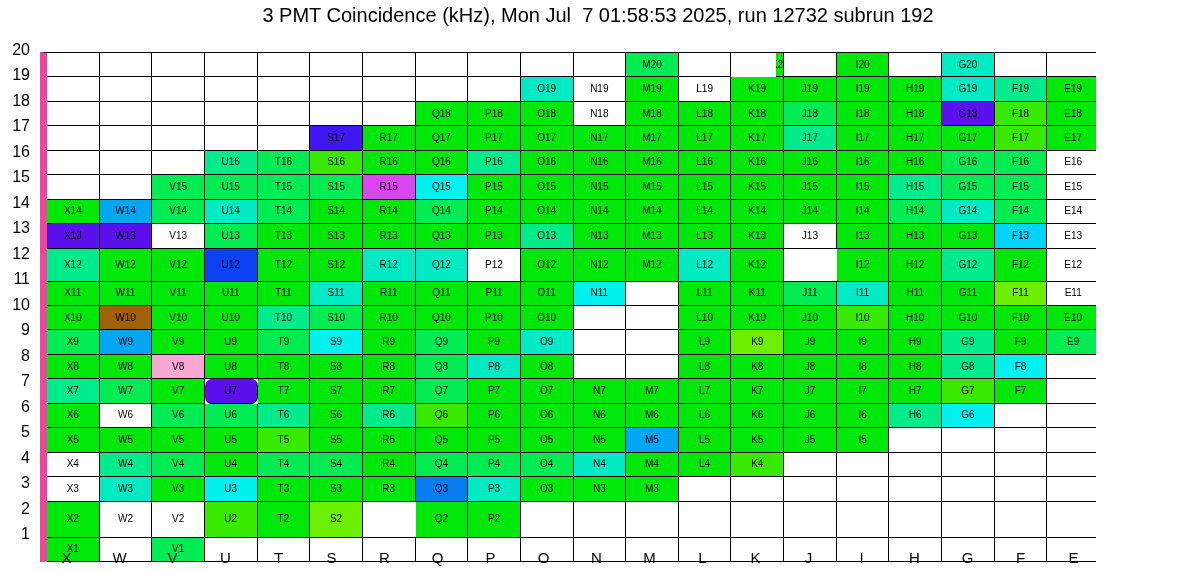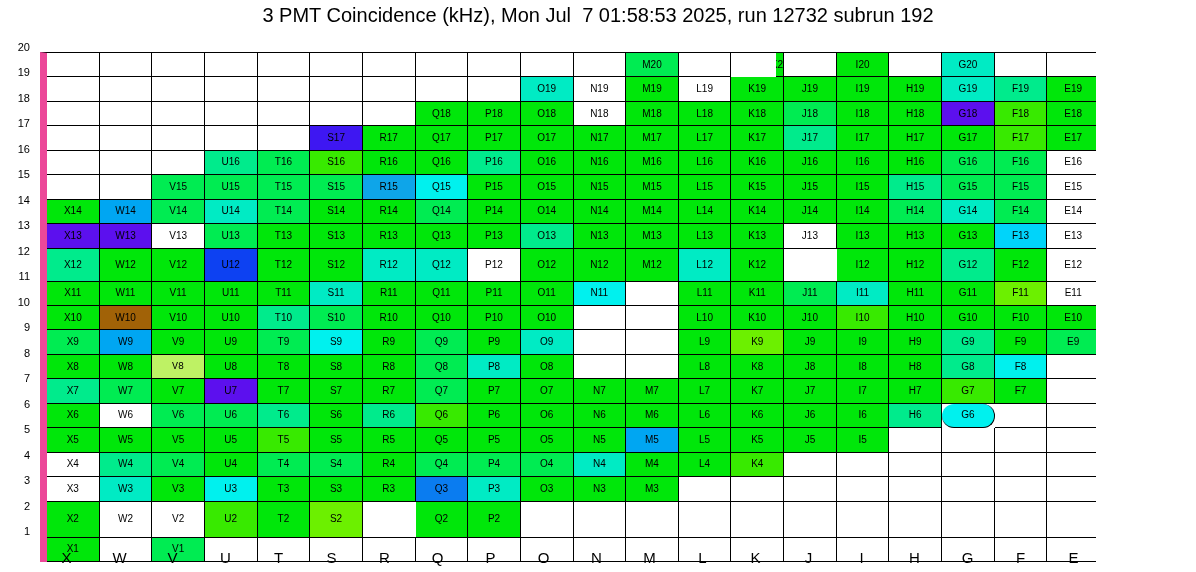--- a/index.html
+++ b/index.html
@@ -18,21 +18,21 @@
     background:#fff;
   }
   .cell{
     border-right:1px solid #000;border-bottom:1px solid #000;
     display:flex;align-items:center;justify-content:center;
     font-size:10px;line-height:10px;color:#000;overflow:hidden;
   }
   #row-labels{position:absolute;left:0;top:35px;width:34px;height:510px;}
   .row-label{
     position:absolute;left:0;width:34px;text-align:right;padding-right:4px;
-    box-sizing:border-box;font-size:11px;
+    box-sizing:border-box;font-size:16px;
   }
   #col-labels{position:absolute;left:40px;top:549px;width:1060px;height:20px;}
   .col-label{
     position:absolute;top:0;width:53px;text-align:center;font-size:15px;
   }
   #colorbar{
     position:absolute;left:1106px;top:33px;width:56px;height:512px;
     border:1px solid #000;box-sizing:border-box;display:flex;flex-direction:column;
   }
   .cb-seg{width:100%;flex:1 1 auto;}
@@ -171,21 +171,21 @@
       <div class="cell" style="background: rgb(0, 231, 10);">H16</div>
       <div class="cell" style="background: rgb(0, 236, 82);">G16</div>
       <div class="cell" style="background: rgb(0, 236, 82);">F16</div>
       <div class="cell" style="background: rgb(255, 255, 255);">E16</div>
       <div class="cell"></div>
       <div class="cell"></div>
       <div class="cell" style="background: rgb(0, 236, 82);">V15</div>
       <div class="cell" style="background: rgb(0, 236, 82);">U15</div>
       <div class="cell" style="background: rgb(0, 236, 82);">T15</div>
       <div class="cell" style="background: rgb(0, 236, 82);">S15</div>
-      <div class="cell" style="background: #0ea5e9;">R15</div>
+      <div class="cell" style="background: #d946ef;">R15</div>
       <div class="cell" style="background: rgb(0, 241, 238);">Q15</div>
       <div class="cell" style="background: rgb(0, 231, 10);">P15</div>
       <div class="cell" style="background: rgb(0, 231, 10);">O15</div>
       <div class="cell" style="background: rgb(0, 231, 10);">N15</div>
       <div class="cell" style="background: rgb(0, 231, 10);">M15</div>
       <div class="cell" style="background: rgb(0, 231, 10);">L15</div>
       <div class="cell" style="background: rgb(0, 231, 10);">K15</div>
       <div class="cell" style="background: rgb(0, 231, 10);">J15</div>
       <div class="cell" style="background: rgb(0, 231, 10);">I15</div>
       <div class="cell" style="background: rgb(0, 235, 140);">H15</div>
@@ -307,42 +307,42 @@
       <div class="cell" style="background: rgb(0, 231, 10);">L9</div>
       <div class="cell" style="background: rgb(108, 240, 0);">K9</div>
       <div class="cell" style="background: rgb(0, 231, 10);">J9</div>
       <div class="cell" style="background: rgb(0, 231, 10);">I9</div>
       <div class="cell" style="background: rgb(0, 231, 10);">H9</div>
       <div class="cell" style="background: rgb(0, 235, 140);">G9</div>
       <div class="cell" style="background: rgb(0, 231, 10);">F9</div>
       <div class="cell" style="background: rgb(0, 236, 82);">E9</div>
       <div class="cell" style="background: rgb(0, 231, 10);">X8</div>
       <div class="cell" style="background: rgb(0, 231, 10);">W8</div>
-      <div class="cell" style="background: #bef264; font-family: Liberation Mono, monospace;">V8</div>
+      <div class="cell" style="background: #f9a8d4;">V8</div>
       <div class="cell" style="background: rgb(0, 231, 10);">U8</div>
       <div class="cell" style="background: rgb(0, 231, 10);">T8</div>
       <div class="cell" style="background: rgb(0, 231, 10);">S8</div>
       <div class="cell" style="background: rgb(0, 231, 10);">R8</div>
       <div class="cell" style="background: rgb(0, 236, 82);">Q8</div>
       <div class="cell" style="background: rgb(0, 235, 196);">P8</div>
       <div class="cell" style="background: rgb(0, 231, 10);">O8</div>
       <div class="cell"></div>
       <div class="cell"></div>
       <div class="cell" style="background: rgb(0, 231, 10);">L8</div>
       <div class="cell" style="background: rgb(0, 231, 10);">K8</div>
       <div class="cell" style="background: rgb(0, 231, 10);">J8</div>
       <div class="cell" style="background: rgb(0, 231, 10);">I8</div>
       <div class="cell" style="background: rgb(0, 231, 10);">H8</div>
       <div class="cell" style="background: rgb(0, 235, 140);">G8</div>
       <div class="cell" style="background: rgb(0, 241, 238);">F8</div>
       <div class="cell"></div>
       <div class="cell" style="background: rgb(0, 235, 140);">X7</div>
       <div class="cell" style="background: rgb(0, 236, 82);">W7</div>
       <div class="cell" style="background: rgb(0, 231, 10);">V7</div>
-      <div class="cell" style="background: rgb(92, 16, 238);">U7</div>
+      <div class="cell" style="background: rgb(92, 16, 238); border-radius: 7px;">U7</div>
       <div class="cell" style="background: rgb(0, 231, 10);">T7</div>
       <div class="cell" style="background: rgb(0, 231, 10);">S7</div>
       <div class="cell" style="background: rgb(0, 231, 10);">R7</div>
       <div class="cell" style="background: rgb(0, 236, 82);">Q7</div>
       <div class="cell" style="background: rgb(0, 231, 10);">P7</div>
       <div class="cell" style="background: rgb(0, 231, 10);">O7</div>
       <div class="cell" style="background: rgb(0, 231, 10);">N7</div>
       <div class="cell" style="background: rgb(0, 231, 10);">M7</div>
       <div class="cell" style="background: rgb(0, 231, 10);">L7</div>
       <div class="cell" style="background: rgb(0, 231, 10);">K7</div>
@@ -362,21 +362,21 @@
       <div class="cell" style="background: rgb(56, 234, 0);">Q6</div>
       <div class="cell" style="background: rgb(0, 231, 10);">P6</div>
       <div class="cell" style="background: rgb(0, 231, 10);">O6</div>
       <div class="cell" style="background: rgb(0, 231, 10);">N6</div>
       <div class="cell" style="background: rgb(0, 231, 10);">M6</div>
       <div class="cell" style="background: rgb(0, 231, 10);">L6</div>
       <div class="cell" style="background: rgb(0, 231, 10);">K6</div>
       <div class="cell" style="background: rgb(0, 231, 10);">J6</div>
       <div class="cell" style="background: rgb(0, 231, 10);">I6</div>
       <div class="cell" style="background: rgb(0, 235, 140);">H6</div>
-      <div class="cell" style="background: rgb(0, 241, 238); border-radius: 12px;">G6</div>
+      <div class="cell" style="background: rgb(0, 241, 238);">G6</div>
       <div class="cell"></div>
       <div class="cell"></div>
       <div class="cell" style="background: rgb(0, 231, 10);">X5</div>
       <div class="cell" style="background: rgb(0, 231, 10);">W5</div>
       <div class="cell" style="background: rgb(0, 231, 10);">V5</div>
       <div class="cell" style="background: rgb(0, 231, 10);">U5</div>
       <div class="cell" style="background: rgb(56, 234, 0);">T5</div>
       <div class="cell" style="background: rgb(0, 231, 10);">S5</div>
       <div class="cell" style="background: rgb(0, 231, 10);">R5</div>
       <div class="cell" style="background: rgb(0, 231, 10);">Q5</div>

